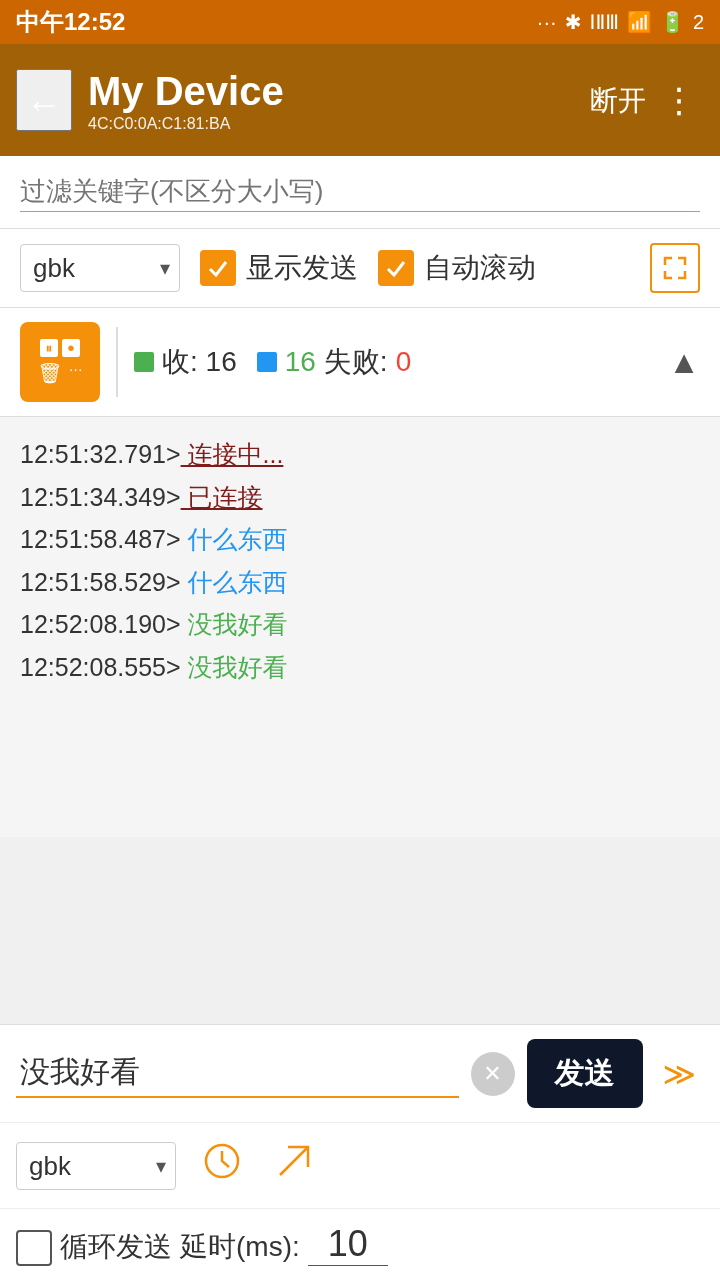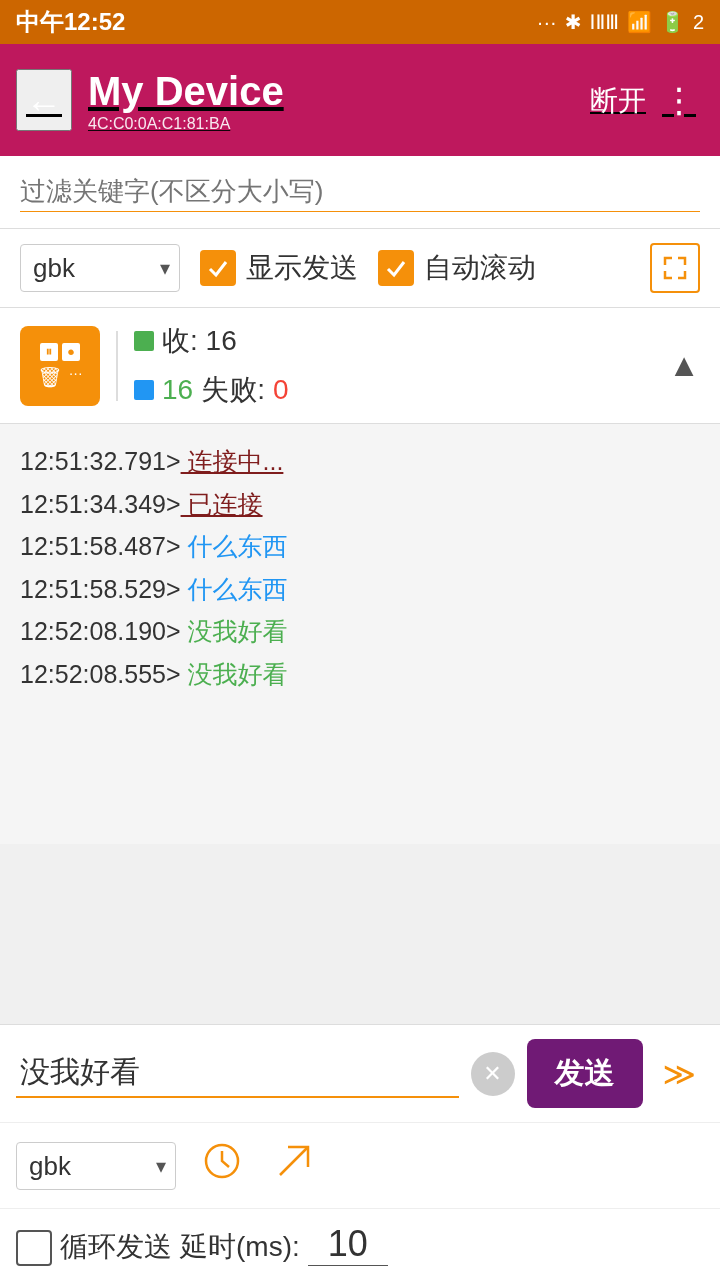--- a/index.html
+++ b/index.html
@@ -26,27 +26,26 @@
     .status-bar-left { font-weight: bold; }
     .status-bar-right {
       display: flex;
       align-items: center;
       gap: 8px;
       font-size: 20px;
     }
 
     
     .header {
-      background: #be185d;
+      background: #a16207;
       height: 112px;
       display: flex;
       align-items: center;
       padding: 16px 16px;
       gap: 16px;
-      text-decoration: underline;
     }
     .header-back {
       color: white;
       font-size: 36px;
       cursor: pointer;
       padding: 8px;
     }
     .header-title-block {
       flex: 1;
     }
@@ -198,22 +197,21 @@
       height: 22px;
       border-radius: 2px;
     }
     .divider-v {
       width: 2px;
       height: 70px;
       background: #ddd;
     }
     .stats-numbers {
       display: flex;
-      flex-direction: column;
-      gap: 11px;
+      gap: 20px;
       flex: 1;
     }
     .stat-line {
       display: flex;
       align-items: center;
       gap: 8px;
       font-size: 28px;
     }
     .stat-dot-green {
       width: 20px;
@@ -288,21 +286,21 @@
       border-radius: 50%;
       display: flex;
       align-items: center;
       justify-content: center;
       cursor: pointer;
       font-size: 22px;
       color: white;
       border: none;
     }
     .send-btn {
-      background: #701a75;
+      background: #0f172a;
       color: white;
       border: none;
       border-radius: 8px;
       padding: 14px 28px;
       font-size: 30px;
       cursor: pointer;
       font-weight: bold;
     }
     .expand-down-btn {
       background: transparent;

